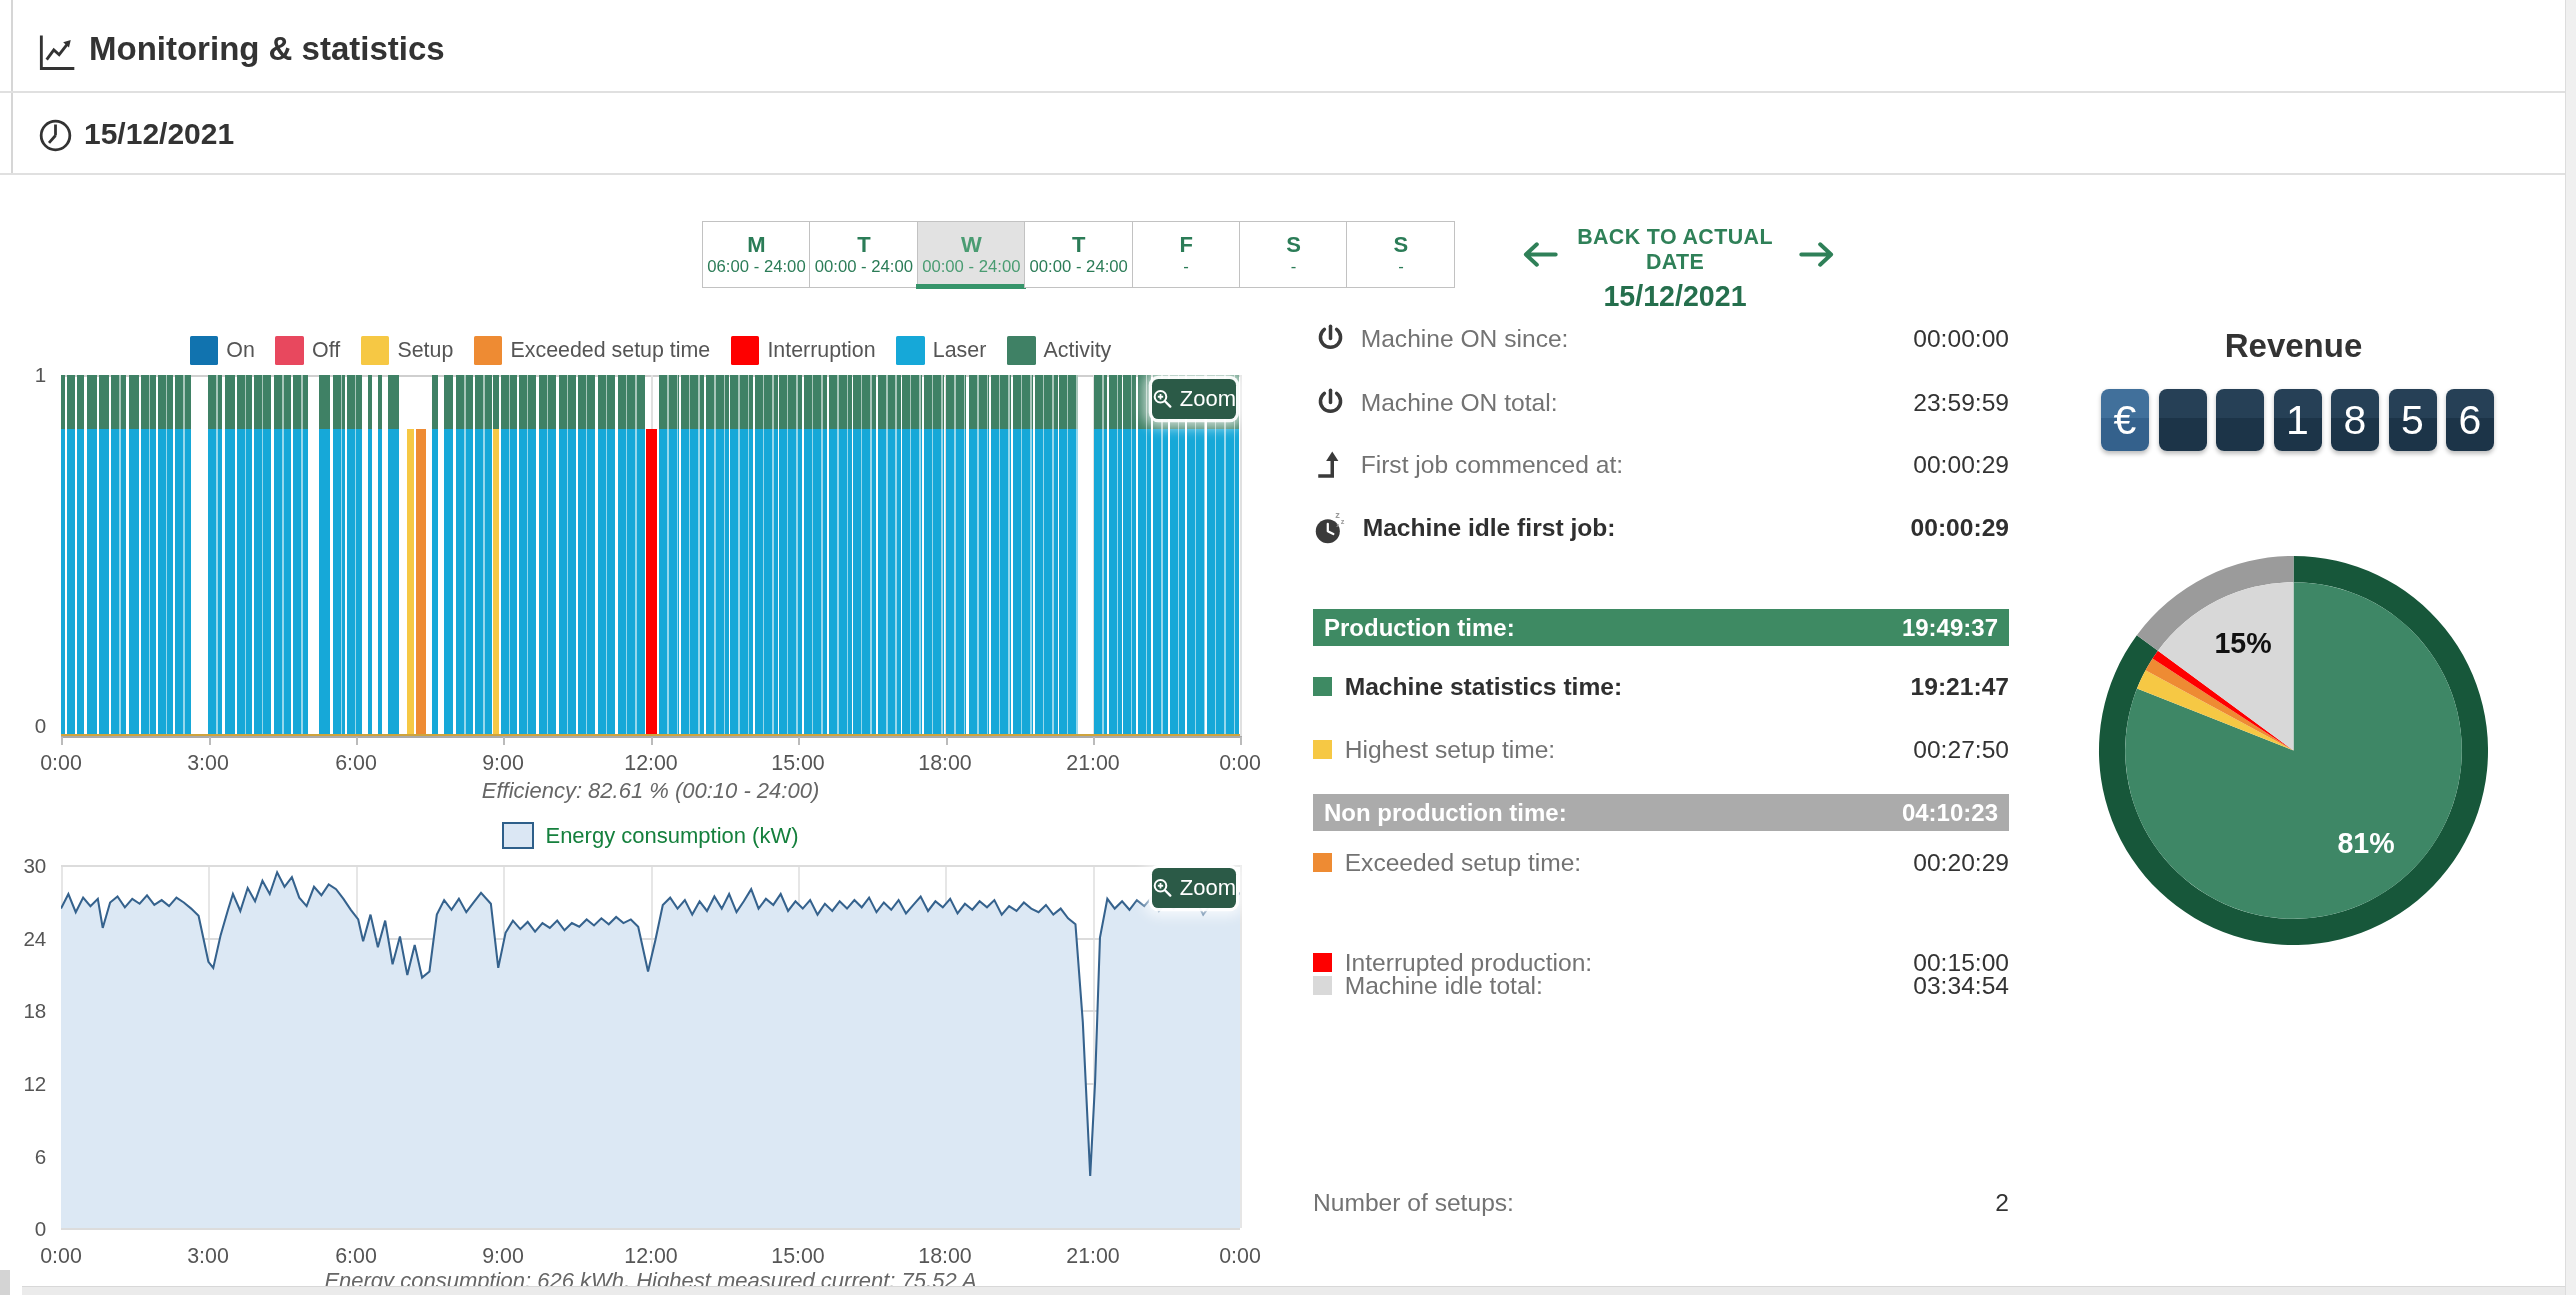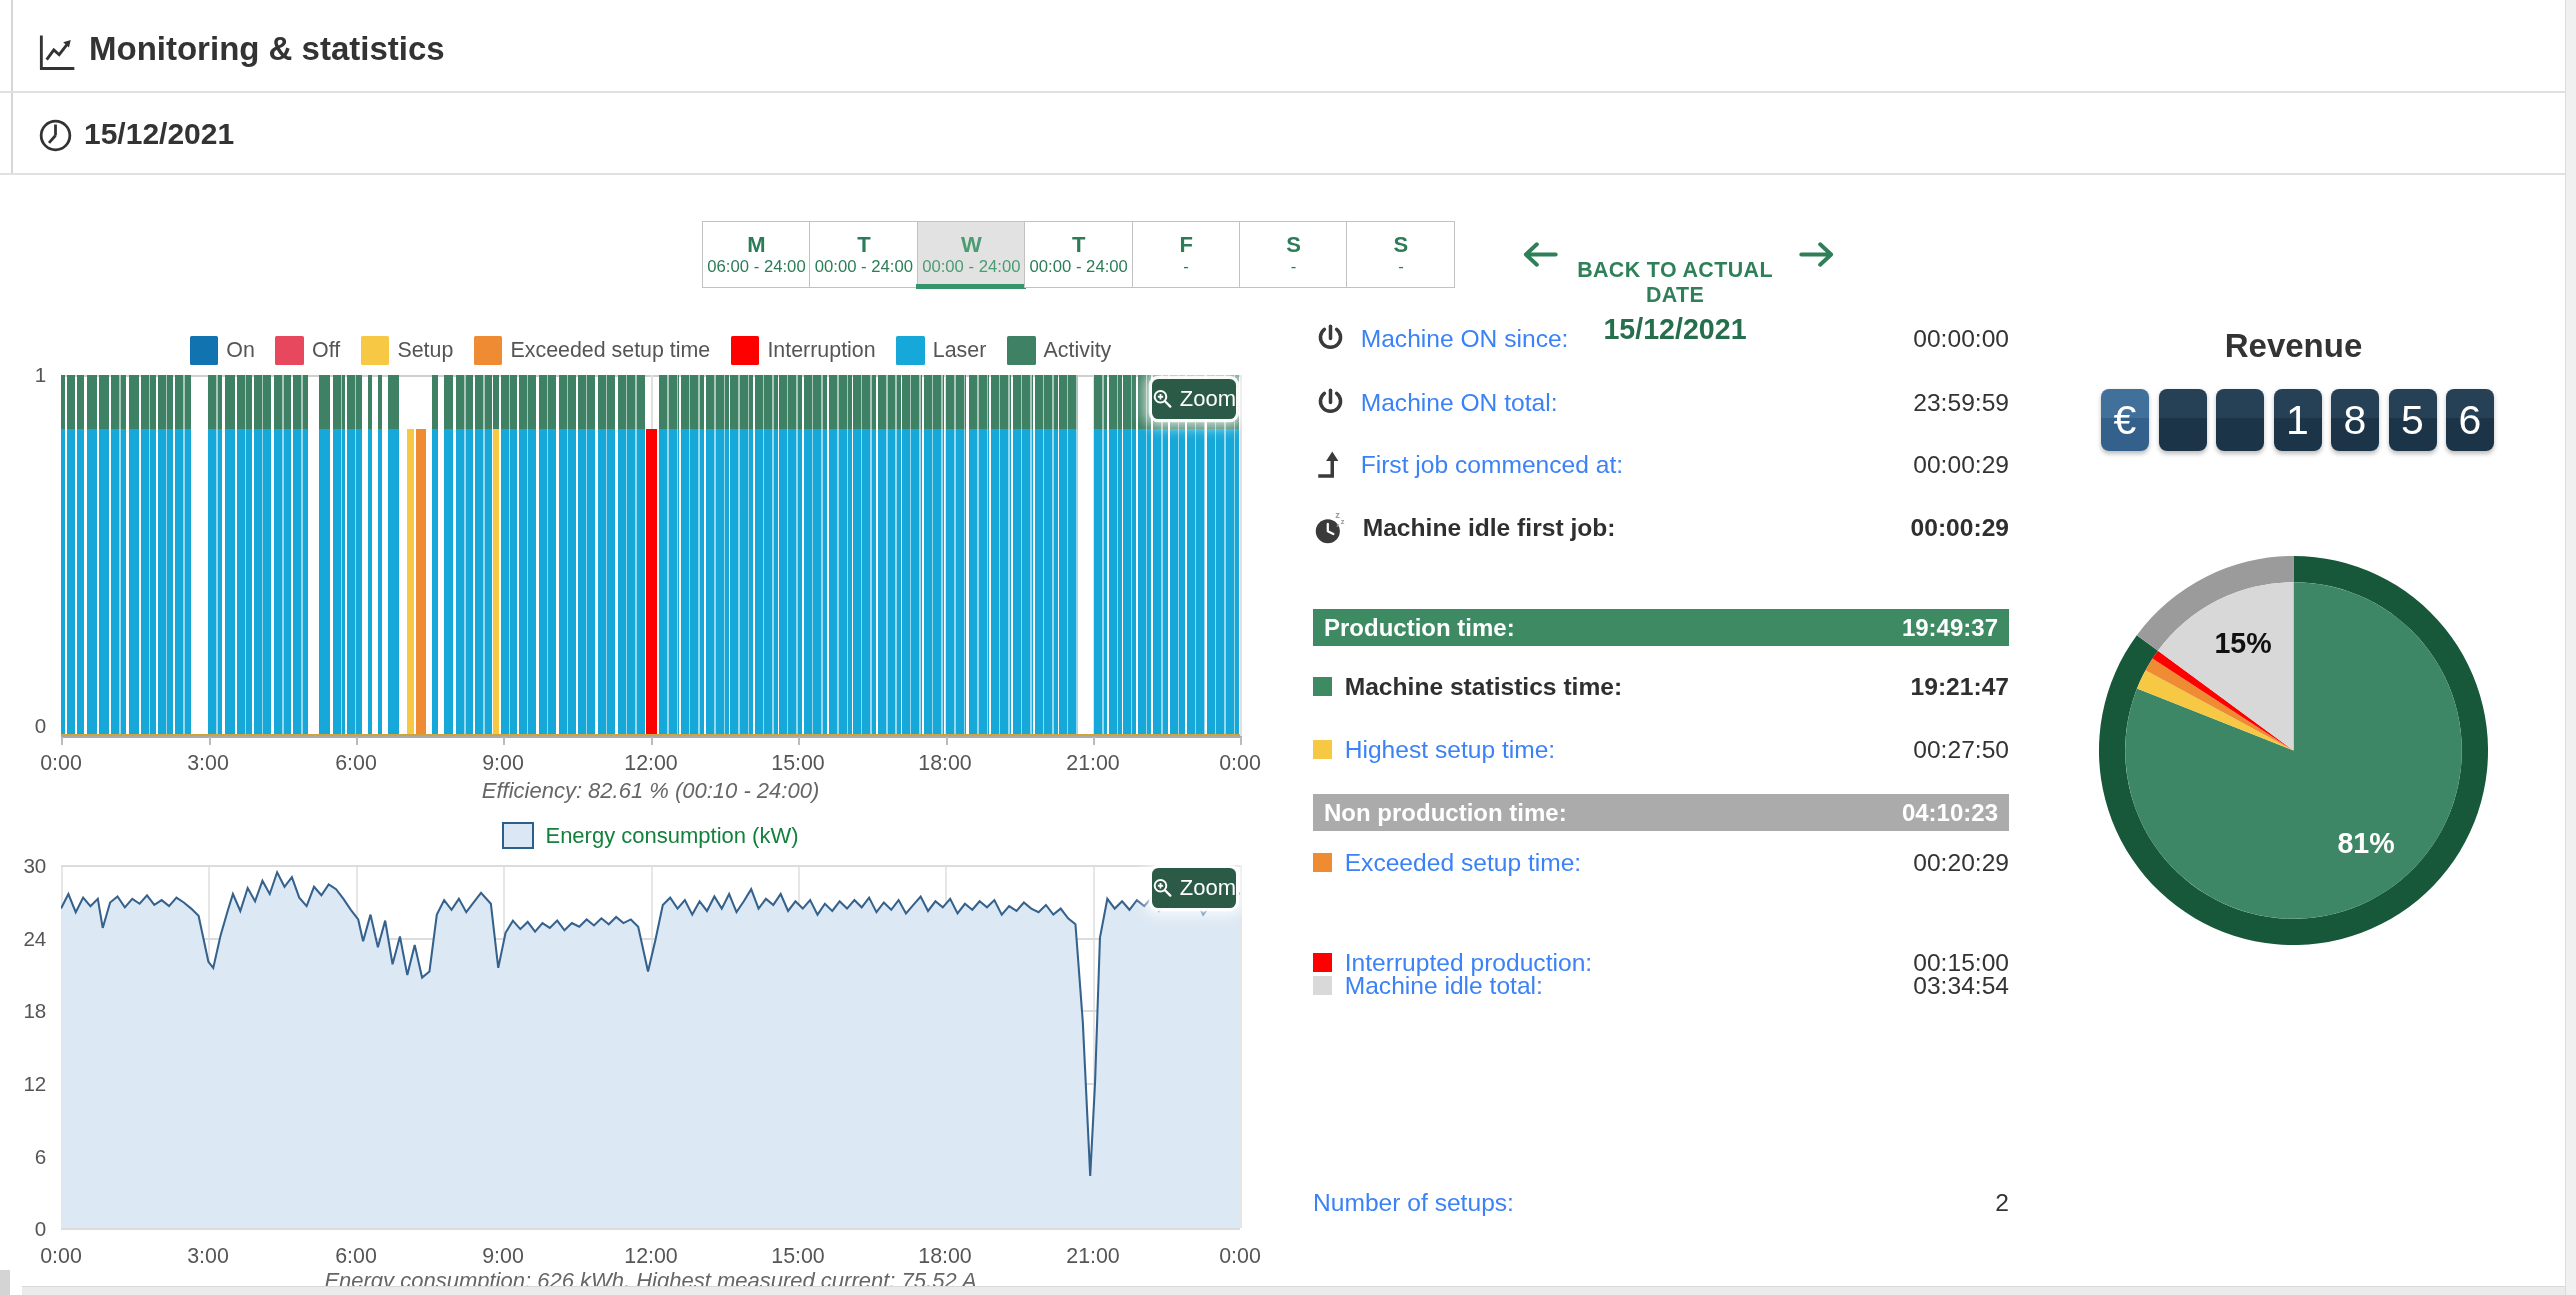--- a/index.html
+++ b/index.html
@@ -19,21 +19,21 @@
   .week-cell { width:109px; height:67px; border:1.6px solid #c2c2c2; margin-left:-1.6px; background:#fff;
                display:flex; flex-direction:column; align-items:center; justify-content:center; cursor:pointer; position:relative; }
   .week-cell:first-child { margin-left:0; }
   .week-cell .d { font-size:22px; font-weight:bold; color:#2b7c57; line-height:1.15; }
   .week-cell .t { font-size:16.7px; color:#2b7c57; }
   .week-cell.sel { background:#e2e2e2; }
   .week-cell.sel .d, .week-cell.sel .t { color:#4a9c72; }
   .week-cell.sel .selbar { position:absolute; left:-1.6px; right:-1.6px; bottom:-1.6px; height:4.8px; background:#36946a; }
 
   
-  .nav-back { position:absolute; left:1567px; top:225px; width:216px; text-align:center; color:#2f8058; cursor:pointer;margin-top:33px; }
+  .nav-back { position:absolute; left:1567px; top:225px; width:216px; text-align:center; color:#2f8058; cursor:pointer; }
   .nav-back .b1 { font-size:21.4px; font-weight:bold; letter-spacing:0.4px; }
   .nav-back .b2 { font-size:28.6px; font-weight:bold; color:#256f4d; margin-top:4.8px; }
   .nav-arrow { position:absolute; top:238px; width:38px; height:33px; cursor:pointer; }
 
   
   .legend { position:absolute; left:61px; width:1179px; display:flex; justify-content:center; align-items:center; gap:20.6px; }
   .legend .item { display:flex; align-items:center; gap:8px; }
   .legend .chip { width:28.6px; height:28.6px; border-radius:1.6px; }
   .legend .lab { font-size:21.4px; color:#555; }
   .e-legend { position:absolute; left:61px; top:822px; width:1179px; display:flex; justify-content:center; align-items:center; gap:11px; }
@@ -61,21 +61,21 @@
   .egridh { position:absolute; left:0; right:0; height:1.6px; background:#dcdcdc; }
   .egridv { position:absolute; top:0; bottom:0; width:1.6px; background:#e6e6e6; }
 
   .zoom-btn { position:absolute; width:84px; height:40px; background:#2b5a47; border-radius:6.3px;
       display:flex; align-items:center; justify-content:center; gap:6.3px; color:#fff; font-size:22px;
       box-shadow:0 0 0 3.2px rgba(255,255,255,.9), 0 0 12.7px 8px rgba(255,255,255,.75); cursor:pointer; z-index:10; }
 
   
   .srow { position:absolute; left:1313px; width:696px; height:35px; display:flex; align-items:center; justify-content:space-between; }
   .srow .lg { display:flex; align-items:center; gap:12.7px; }
-  .srow .lbl { font-size:24.6px; color:#3b82f6; }
+  .srow .lbl { font-size:24.6px; color:#737373; }
   .srow .val { font-size:24.6px; color:#333; }
   .srow.bold .lbl, .srow.bold .val { font-weight:bold; color:#2f2f2f; }
   .chip24 { width:19px; height:19px; }
   .banner { position:absolute; left:1313px; width:696px; height:37px; display:flex; align-items:center; justify-content:space-between;
             padding:0 11px; color:#fff; font-weight:bold; font-size:24px; }
   .banner.green { background:#3e8a63; }
   .banner.gray { background:#ababab; }
 
   
   .rev-title { position:absolute; left:2095px; top:327px; width:397px; text-align:center; font-size:33px; font-weight:bold; color:#333; }

